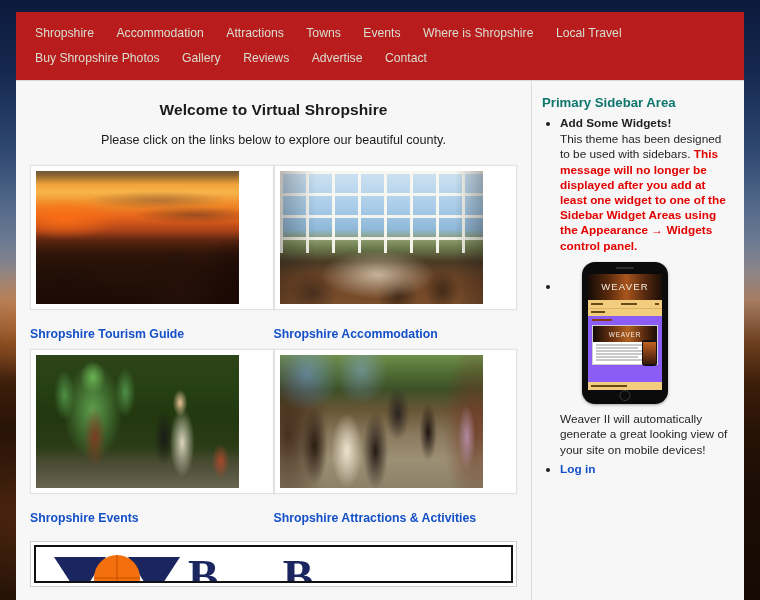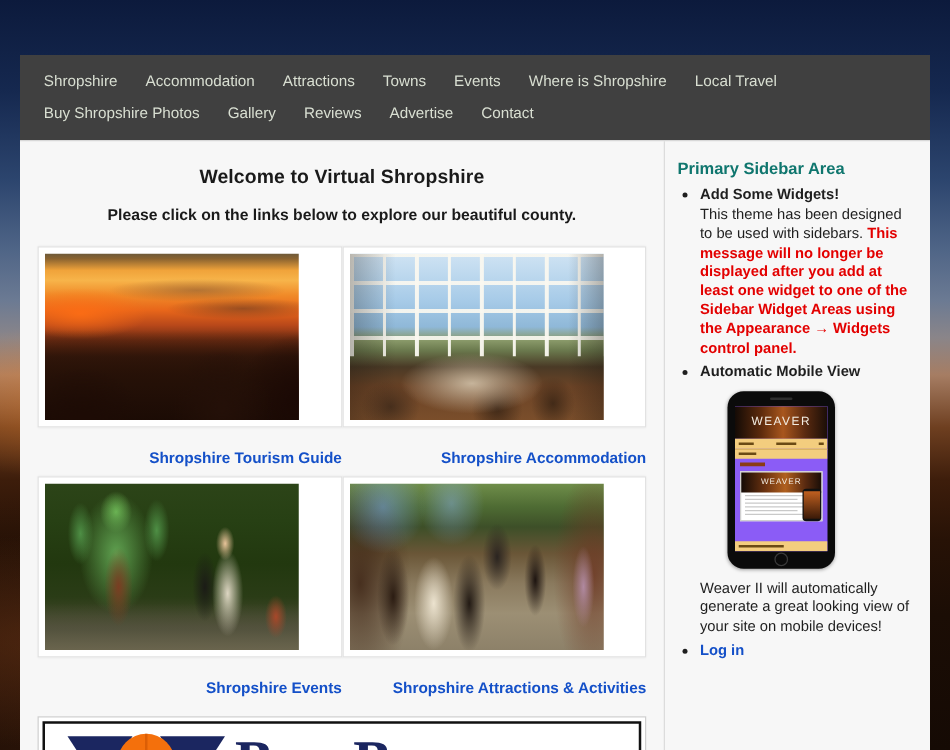--- a/index.html
+++ b/index.html
@@ -51,24 +51,23 @@
   }
 
   
   .wrapper{
     position:absolute;left:16px;top:12px;width:728px;
     bottom:0;
   }
 
   
   .navbar{
-    background:#404040;
+    background:#b91c1c;
     padding:9px 17px 9px 0;
     min-height:47px;
-    margin-top:32px;
   }
   .navbar ul{
     list-style:none;margin:0;padding:0 0 0 10px;
   }
   .navbar li{display:inline-block;}
   .navbar a{
     display:inline-block;
     color:#d9dfd2;
     text-decoration:none;
     font-size:12.2px;
@@ -105,37 +104,37 @@
     text-align:center;
     font-size:15.5px;
     font-weight:bold;
     color:#1a1a1a;
     margin:6px 0 0 0;
     letter-spacing:.1px;
   }
   .page-sub{
     text-align:center;
     font-size:12.6px;
-    font-weight:bold;
+    font-weight:normal;
     color:#1a1a1a;
     margin:14px 0 0 0;
   }
 
   
   .tiles{
     margin-top:18px;
   }
   .tile-row{
     display:flex;
     justify-content:space-between;
     margin-bottom:8px;
   }
   .tile{
     width:260px;
-    text-align:right;
+    text-align:left;
   }
   .thumb-frame{
     border:1px solid #e2e2e2;
     background:#ffffff;
     padding:5px;
     box-shadow:0 0 2px rgba(0,0,0,.06);
     display:block;
   }
   .thumb{
     width:203px;height:133px;
@@ -495,21 +494,20 @@
       <h3 class="side-title">Primary Sidebar Area</h3>
 
       <ul class="side-list">
 
         <li>
           <span class="side-head">Add Some Widgets!</span>
           <span class="side-body"><span>This theme has been designed to be used with sidebars. </span><span class="side-alert">This message will no longer be displayed after you add at least one widget to one of the Sidebar Widget Areas using the Appearance → Widgets control panel.</span></span>
         </li>
 
         <li>
-          <span class="side-head">Automatic Mobile View</span>
 
           <div class="phone-wrap">
             <div class="phone">
               <div class="phone-screen">
                 <div class="ph-hero">
                   <span>WEAVER</span>
                 </div>
                 <div class="ph-bar">
                   <i class="a"></i>
                   <i class="b"></i>

